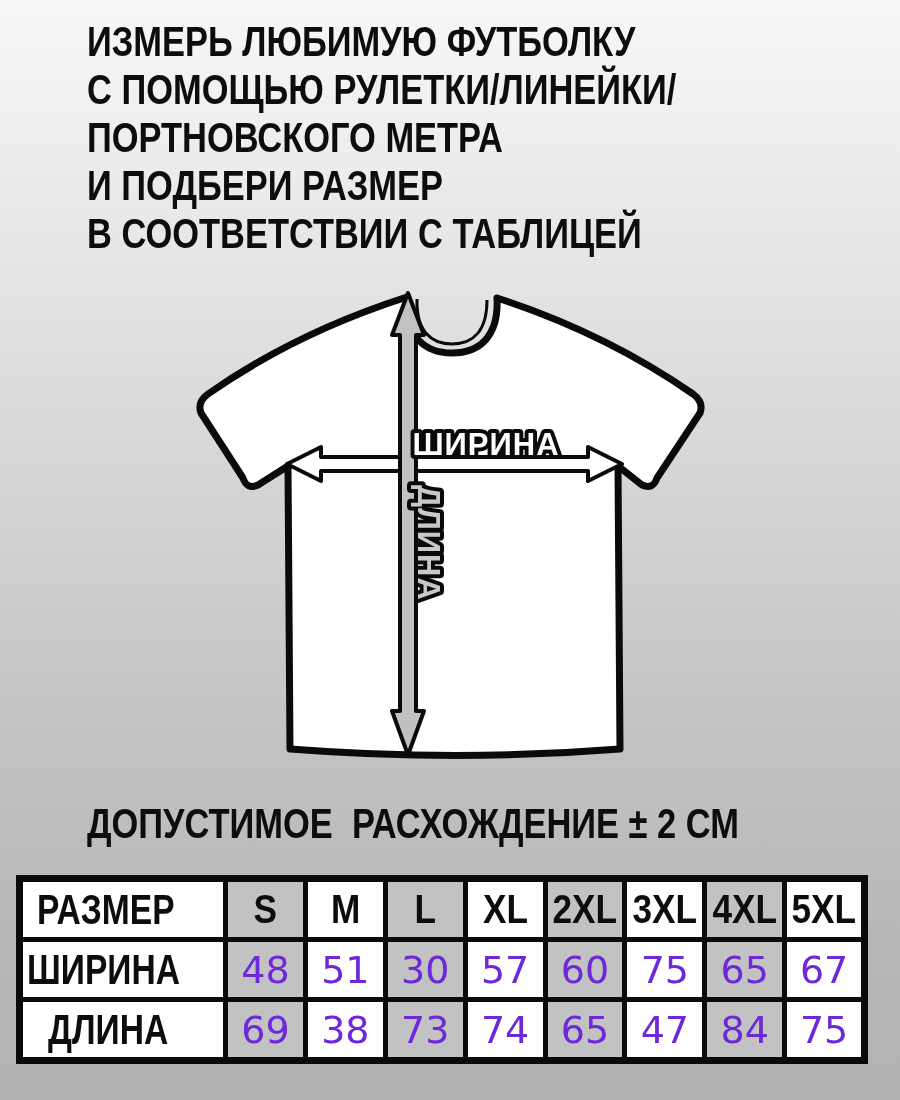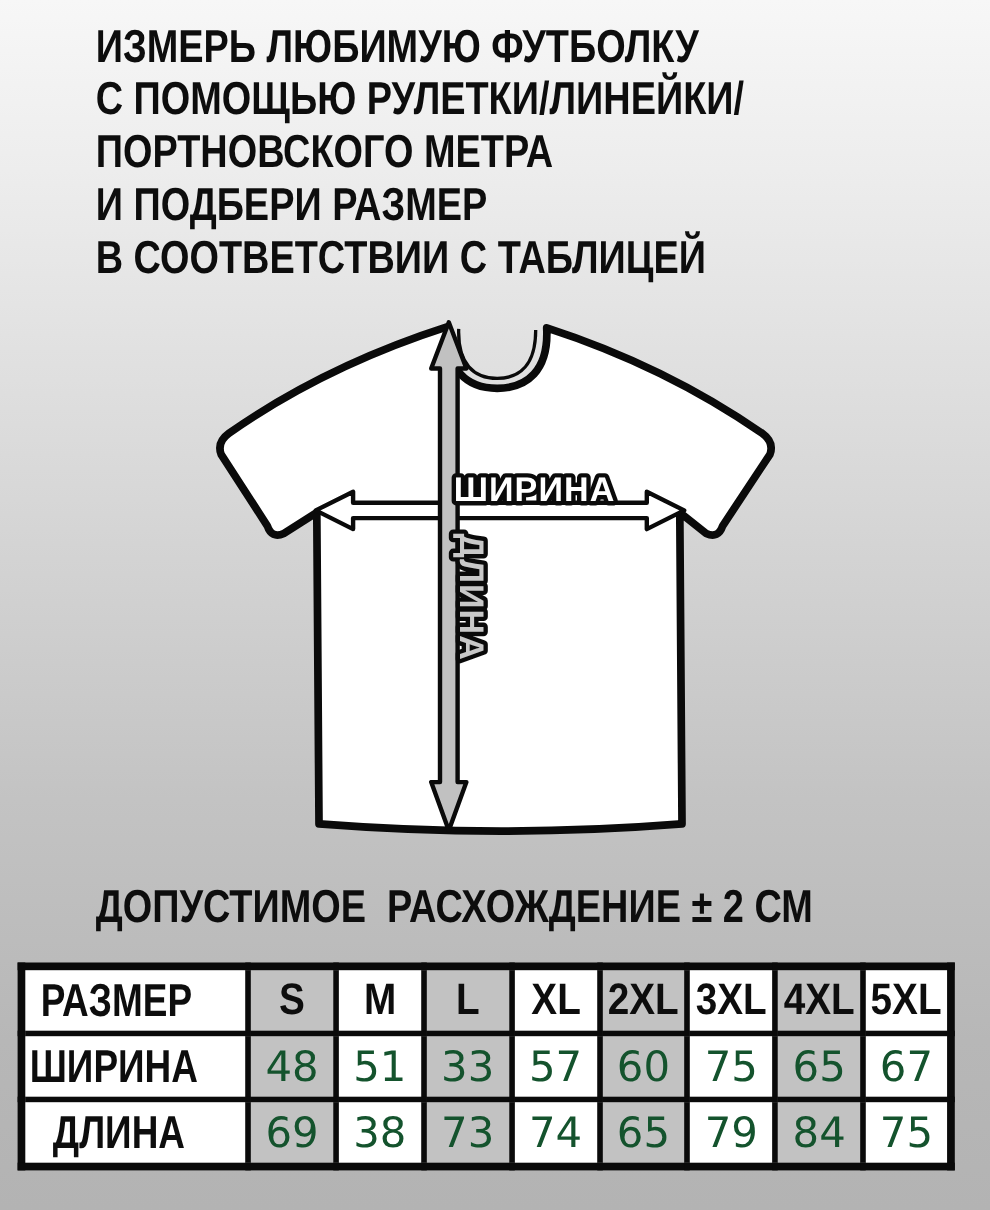--- a/index.html
+++ b/index.html
@@ -36,21 +36,21 @@
   td.lbl{text-align:left;padding-left:15px;}
   .lbl-txt{
     display:inline-block;font-size:42px;font-weight:700;color:#0d0d0d;
     transform:scaleX(0.80);transform-origin:left center;white-space:nowrap;
   }
   .size-txt{
     display:inline-block;font-size:40px;font-weight:700;color:#0d0d0d;
     transform:scaleX(0.88);transform-origin:center center;white-space:nowrap;
   }
   .num-txt{
-    font-family:"DejaVu Sans",sans-serif;font-size:38px;font-weight:400;color:#14532d;
+    font-family:"DejaVu Sans",sans-serif;font-size:38px;font-weight:400;color:#6d28d9;
   }
 </style>
 </head>
 <body>
 
 <div class="heading">
   <div>ИЗМЕРЬ ЛЮБИМУЮ ФУТБОЛКУ</div>
   <div>С ПОМОЩЬЮ РУЛЕТКИ/ЛИНЕЙКИ/</div>
   <div>ПОРТНОВСКОГО МЕТРА</div>
   <div>И ПОДБЕРИ РАЗМЕР</div>
@@ -111,32 +111,32 @@
       <td class="c-white"><span class="size-txt">XL</span></td>
       <td class="c-gray"><span class="size-txt">2XL</span></td>
       <td class="c-white"><span class="size-txt">3XL</span></td>
       <td class="c-gray"><span class="size-txt">4XL</span></td>
       <td class="c-white"><span class="size-txt">5XL</span></td>
     </tr>
     <tr>
       <td class="c-white lbl"><span class="lbl-txt">ШИРИНА</span></td>
       <td class="c-gray"><span class="num-txt">48</span></td>
       <td class="c-white"><span class="num-txt">51</span></td>
-      <td class="c-gray"><span class="num-txt">33</span></td>
+      <td class="c-gray"><span class="num-txt">30</span></td>
       <td class="c-white"><span class="num-txt">57</span></td>
       <td class="c-gray"><span class="num-txt">60</span></td>
       <td class="c-white"><span class="num-txt">75</span></td>
       <td class="c-gray"><span class="num-txt">65</span></td>
       <td class="c-white"><span class="num-txt">67</span></td>
     </tr>
     <tr>
       <td class="c-white lbl"><span class="lbl-txt">ДЛИНА</span></td>
       <td class="c-gray"><span class="num-txt">69</span></td>
       <td class="c-white"><span class="num-txt">38</span></td>
       <td class="c-gray"><span class="num-txt">73</span></td>
       <td class="c-white"><span class="num-txt">74</span></td>
       <td class="c-gray"><span class="num-txt">65</span></td>
-      <td class="c-white"><span class="num-txt">79</span></td>
+      <td class="c-white"><span class="num-txt">47</span></td>
       <td class="c-gray"><span class="num-txt">84</span></td>
       <td class="c-white"><span class="num-txt">75</span></td>
     </tr>
   </tbody>
 </table>
 
 </body></html>

